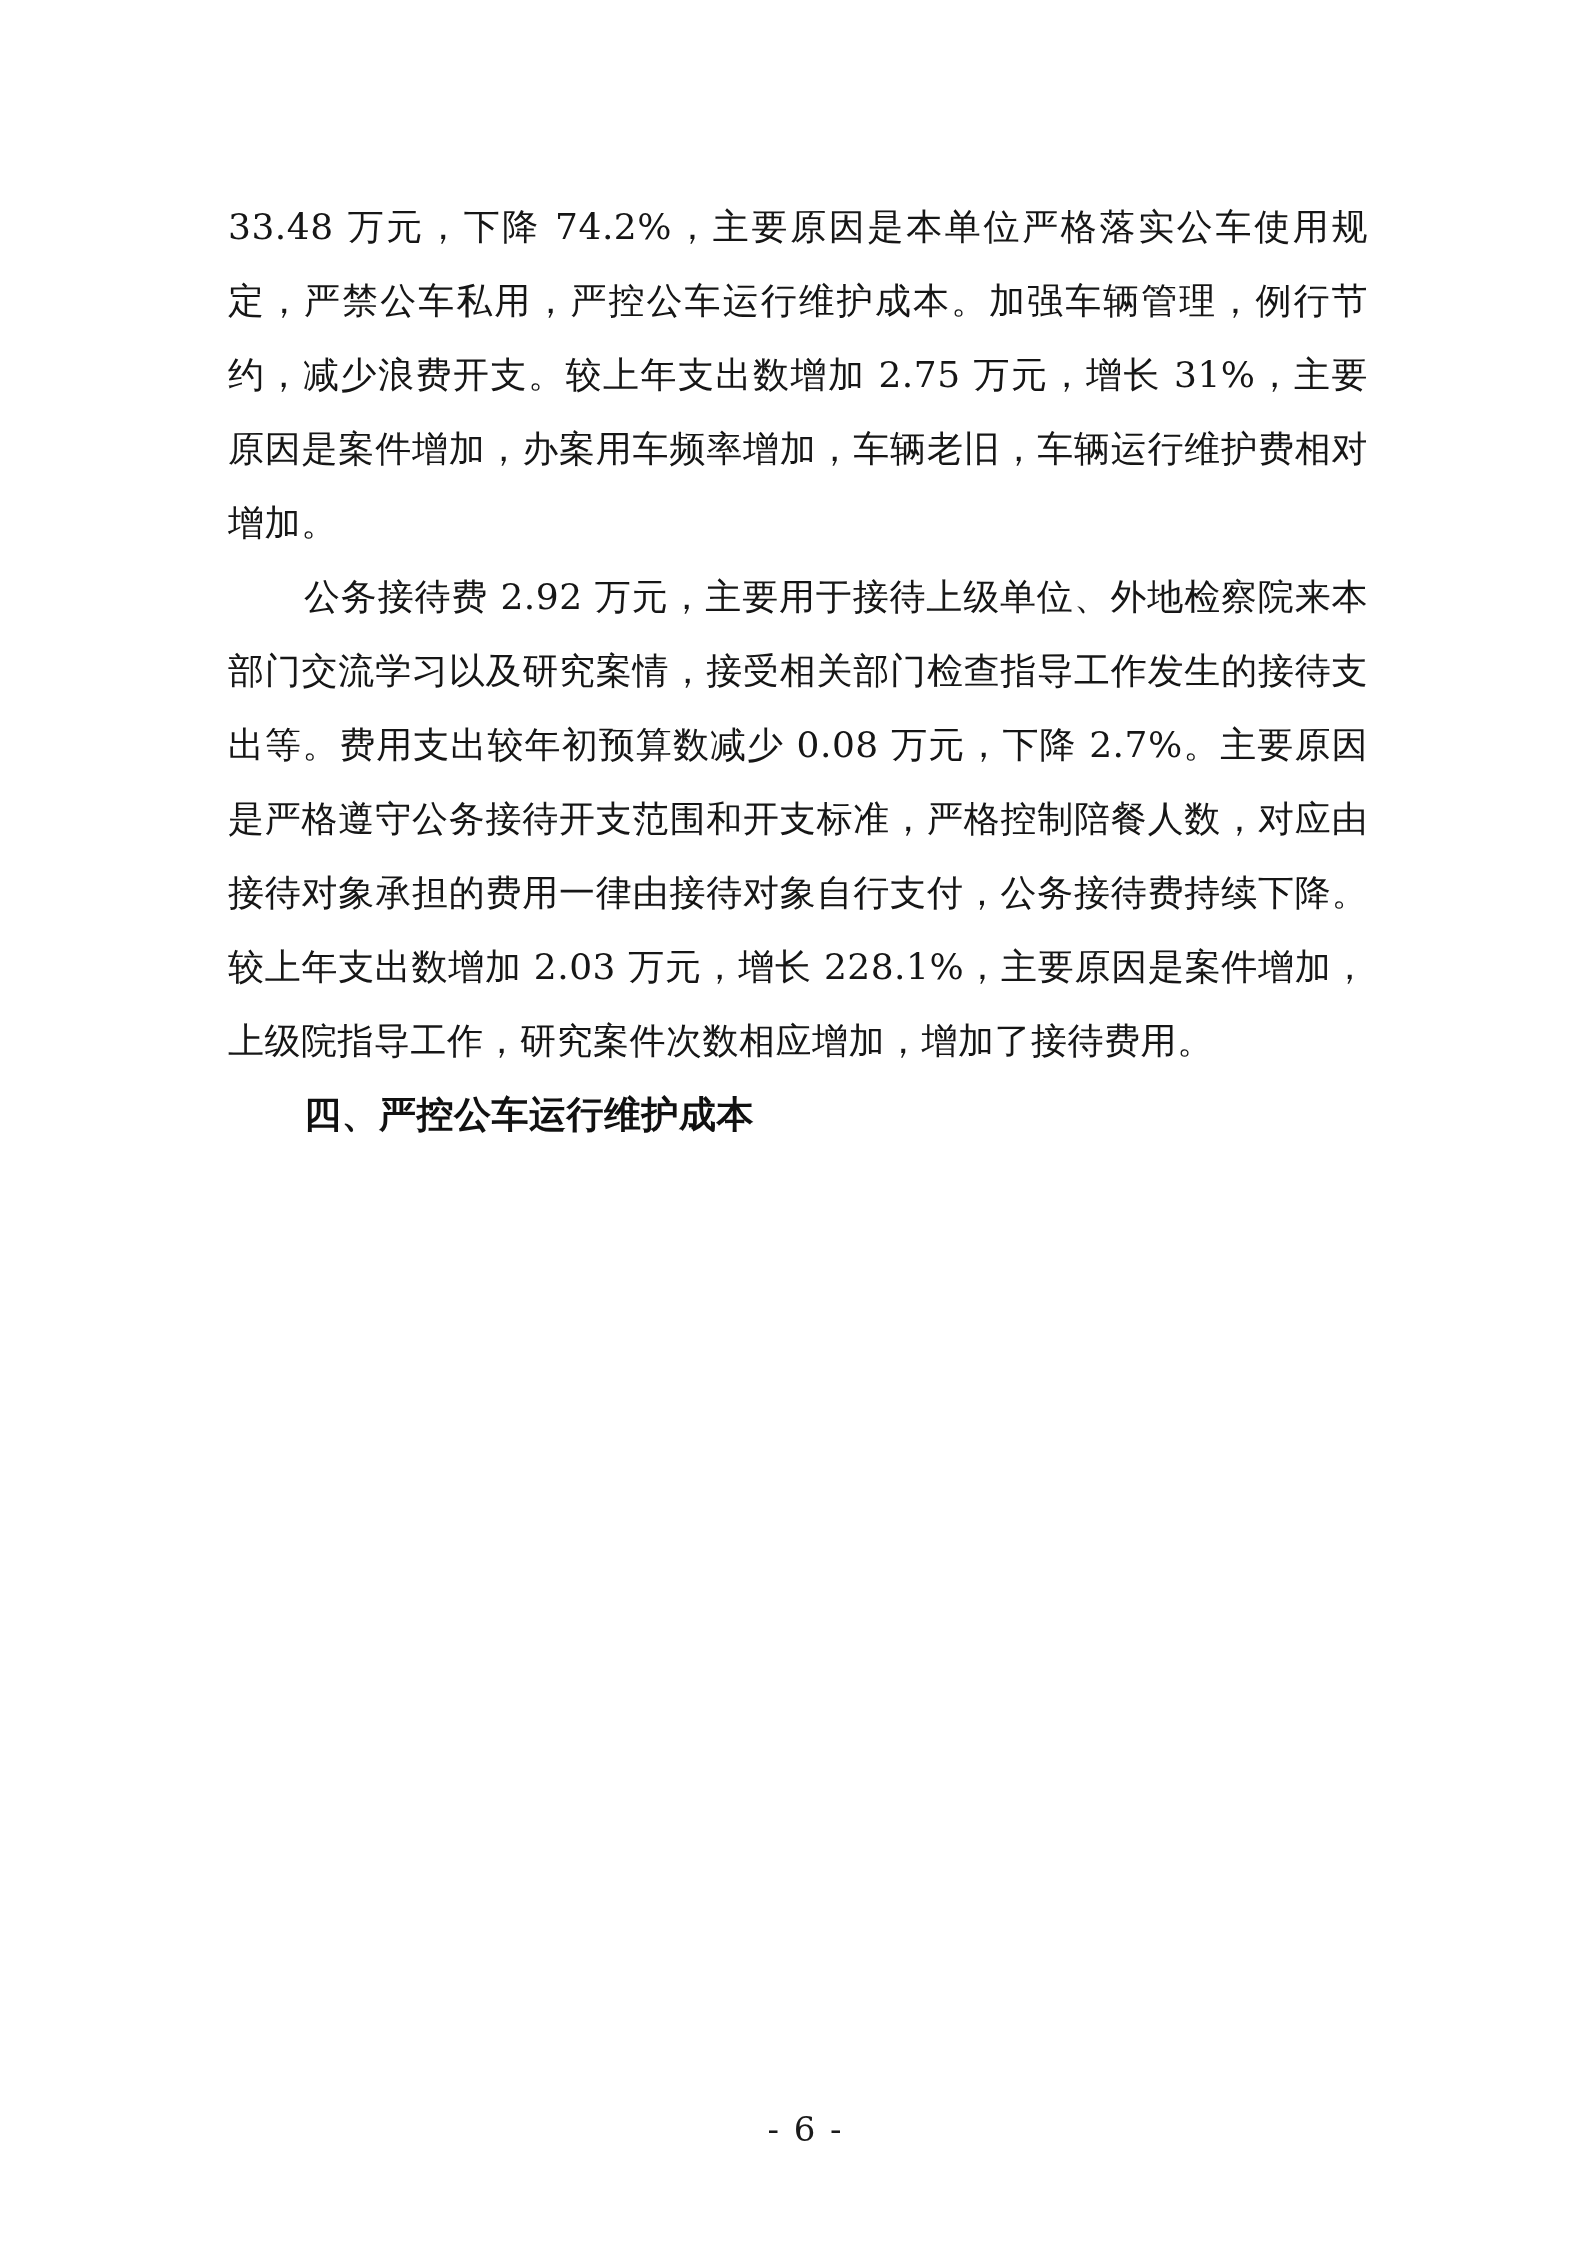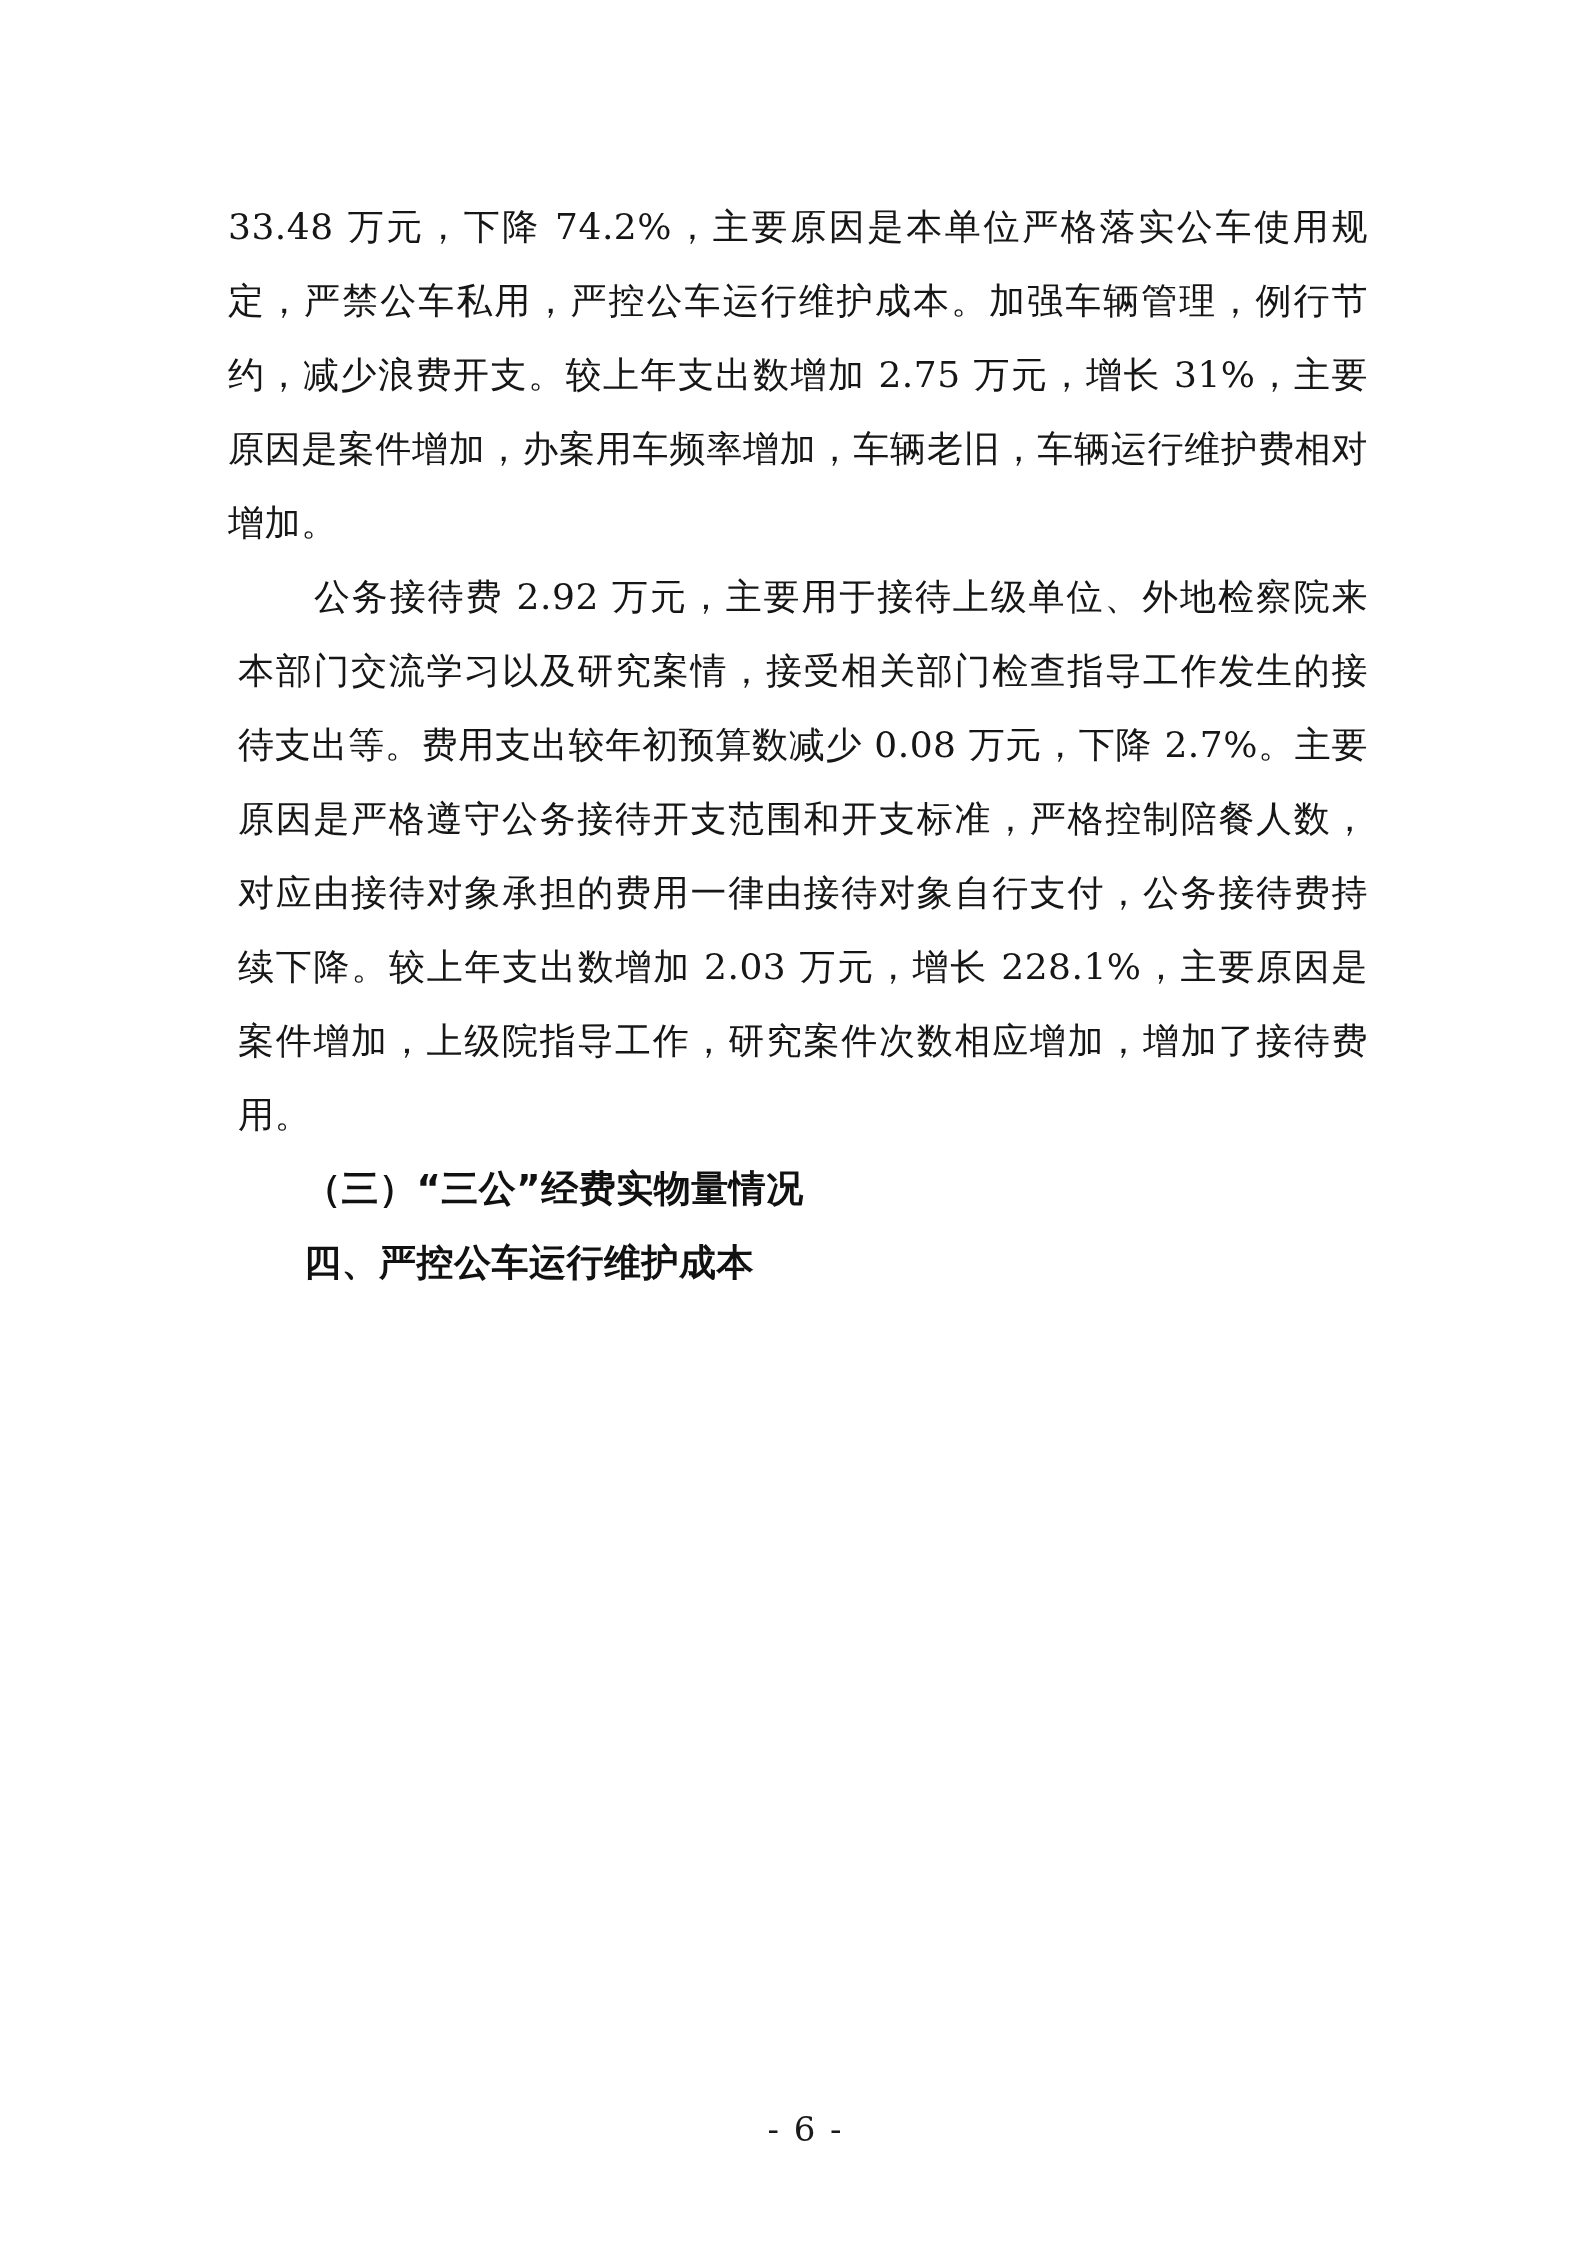--- a/index.html
+++ b/index.html
@@ -29,21 +29,20 @@
     font-size: 36px;
     line-height: 74px;
     letter-spacing: 0.5px;
     text-align: justify;
     text-justify: inter-ideograph;
     color: #161616;
     font-weight: 400;
   }
   p.indent {
     text-indent: 76px;
-    margin-left: 10px;
   }
   .heading {
     font-size: 37px;
     line-height: 74px;
     font-weight: bold;
     font-family: "DejaVu Sans", "Liberation Sans", sans-serif;
     color: #111111;
     margin: 0;
   }
   .heading.sub {
@@ -75,23 +74,20 @@
   <div class="content">
 
     <div class="para-block">
       <p class="body">33.48 万元，下降 74.2%，主要原因是本单位严格落实公车使用规定，严禁公车私用，严控公车运行维护成本。加强车辆管理，例行节约，减少浪费开支。较上年支出数增加 2.75 万元，增长 31%，主要原因是案件增加，办案用车频率增加，车辆老旧，车辆运行维护费相对增加。</p>
     </div>
 
     <div class="para-block">
       <p class="indent">公务接待费 2.92 万元，主要用于接待上级单位、外地检察院来本部门交流学习以及研究案情，接受相关部门检查指导工作发生的接待支出等。费用支出较年初预算数减少 0.08 万元，下降 2.7%。主要原因是严格遵守公务接待开支范围和开支标准，严格控制陪餐人数，对应由接待对象承担的费用一律由接待对象自行支付，公务接待费持续下降。较上年支出数增加 2.03 万元，增长 228.1%，主要原因是案件增加，上级院指导工作，研究案件次数相应增加，增加了接待费用。</p>
     </div>
 
-    <div class="para-block">
-      <p class="heading sub">（三）“三公”经费实物量情况</p>
-    </div>
 
 
     <div class="para-block">
       <p class="heading main">四、严控公车运行维护成本</p>
     </div>
 
 
 
   </div>
 

